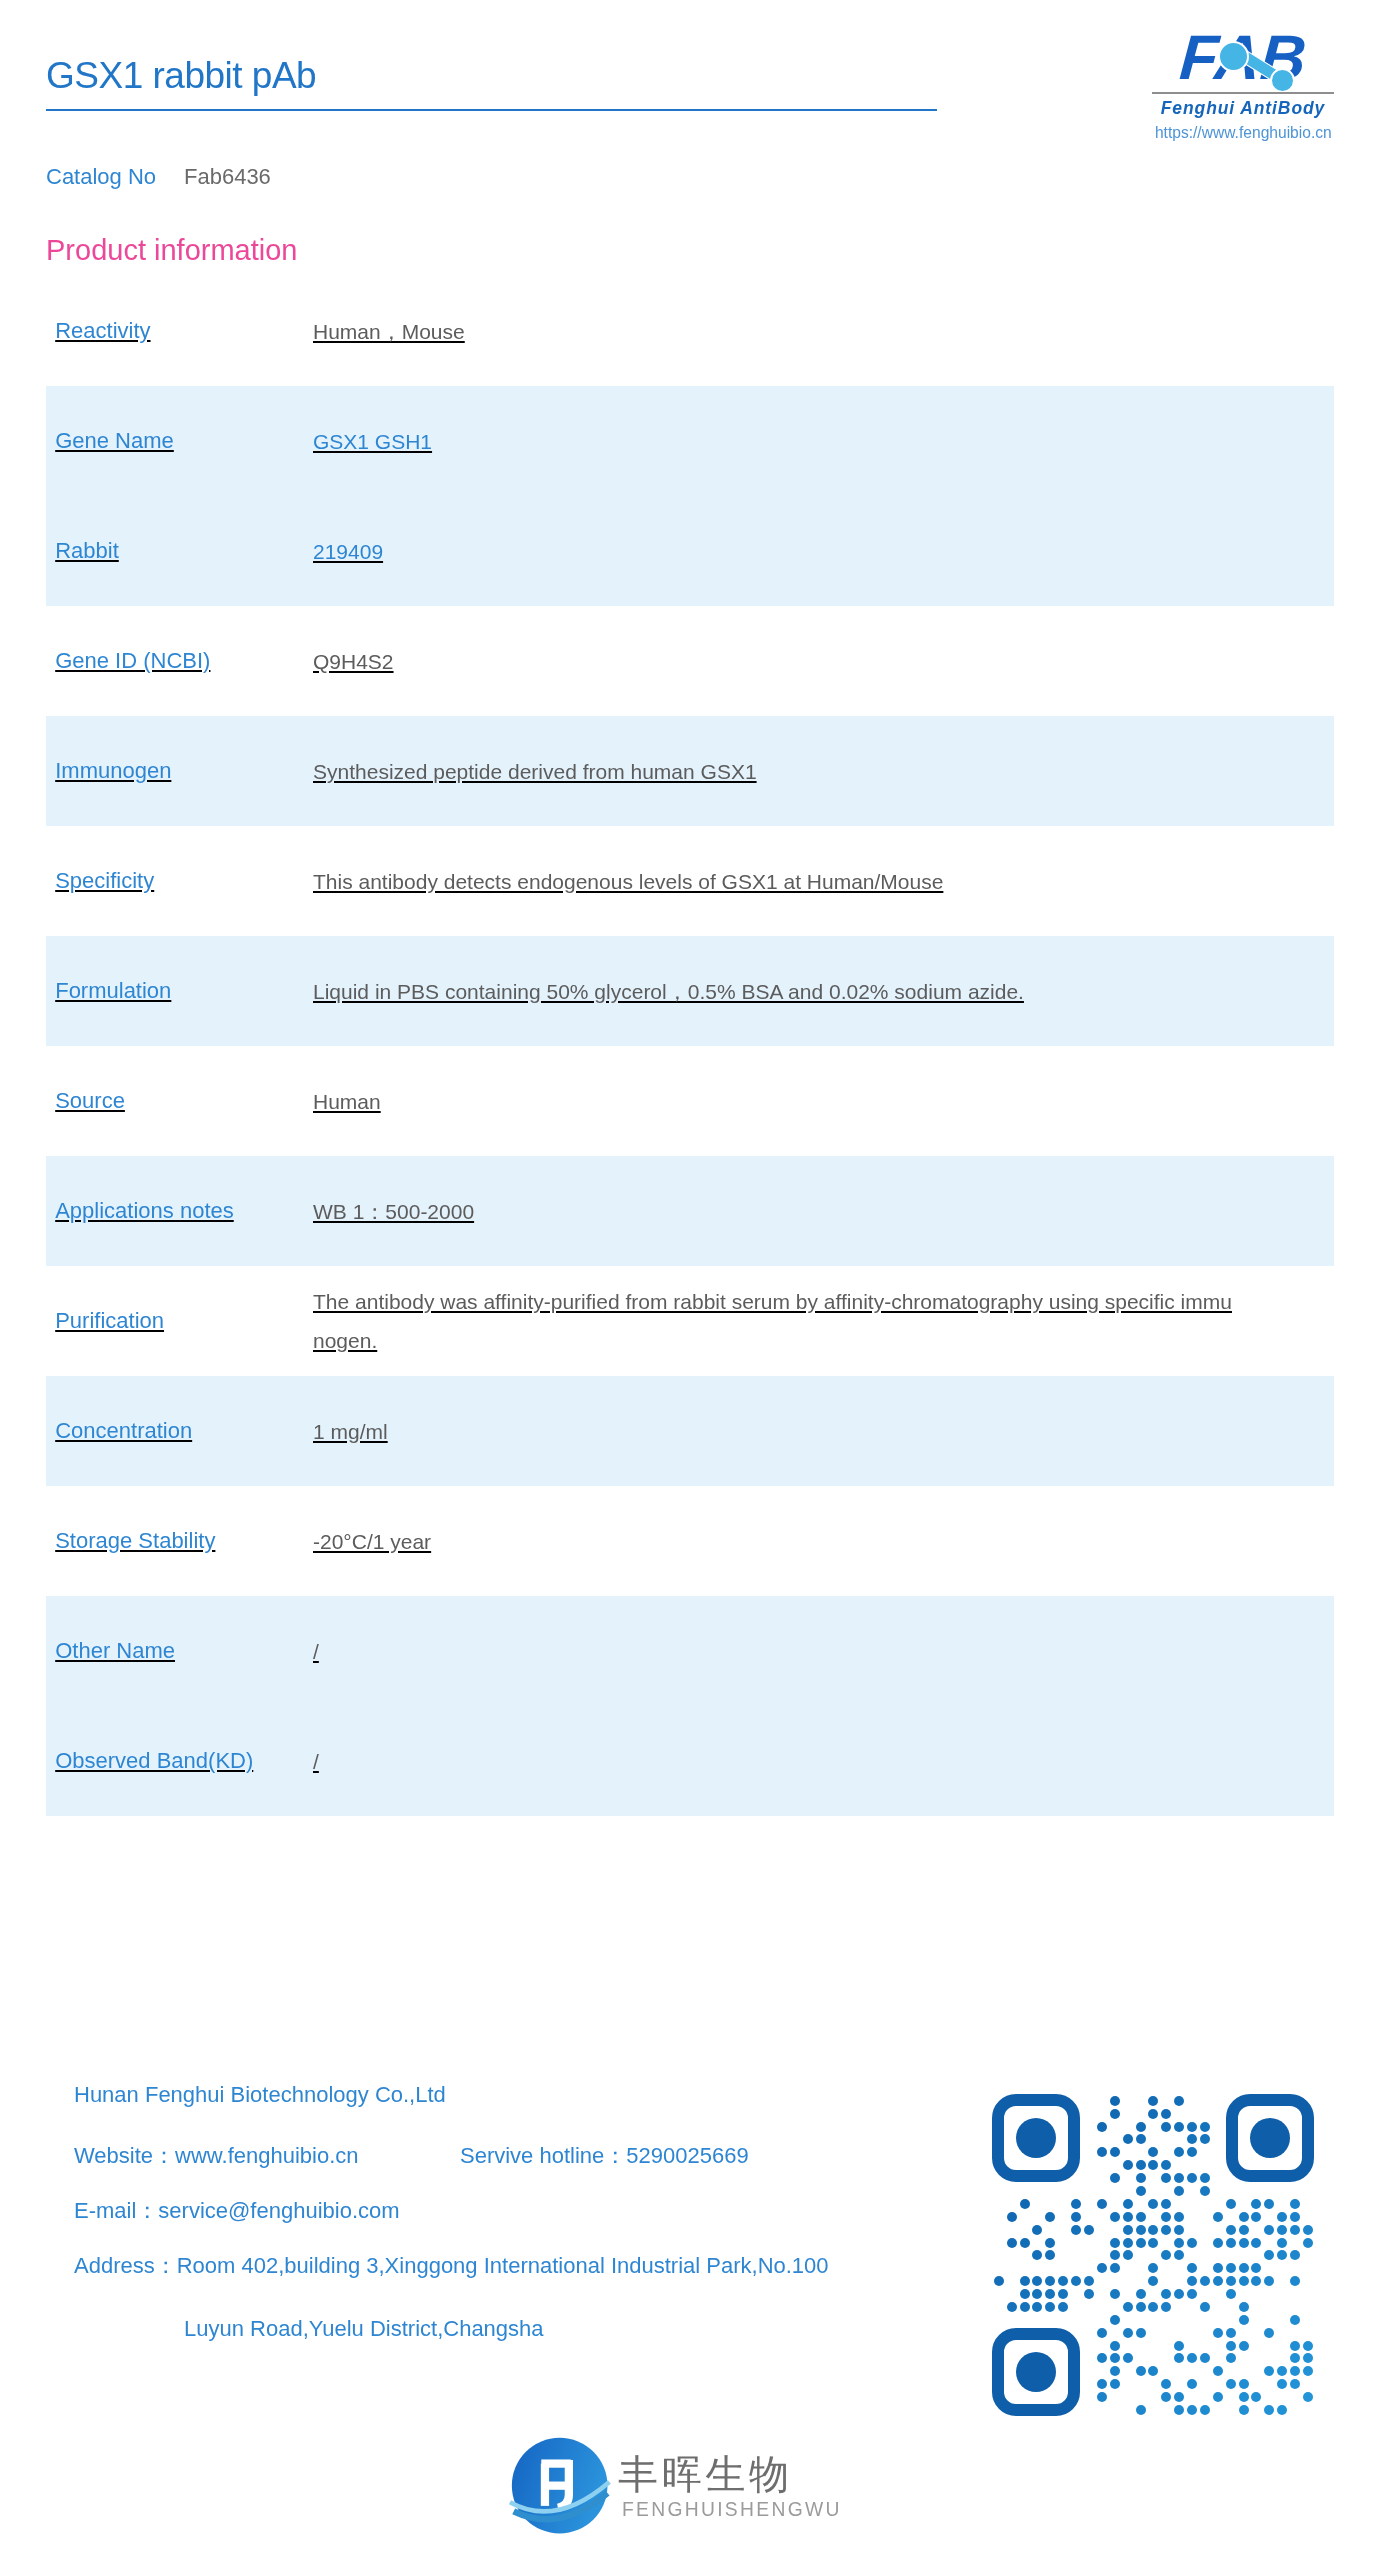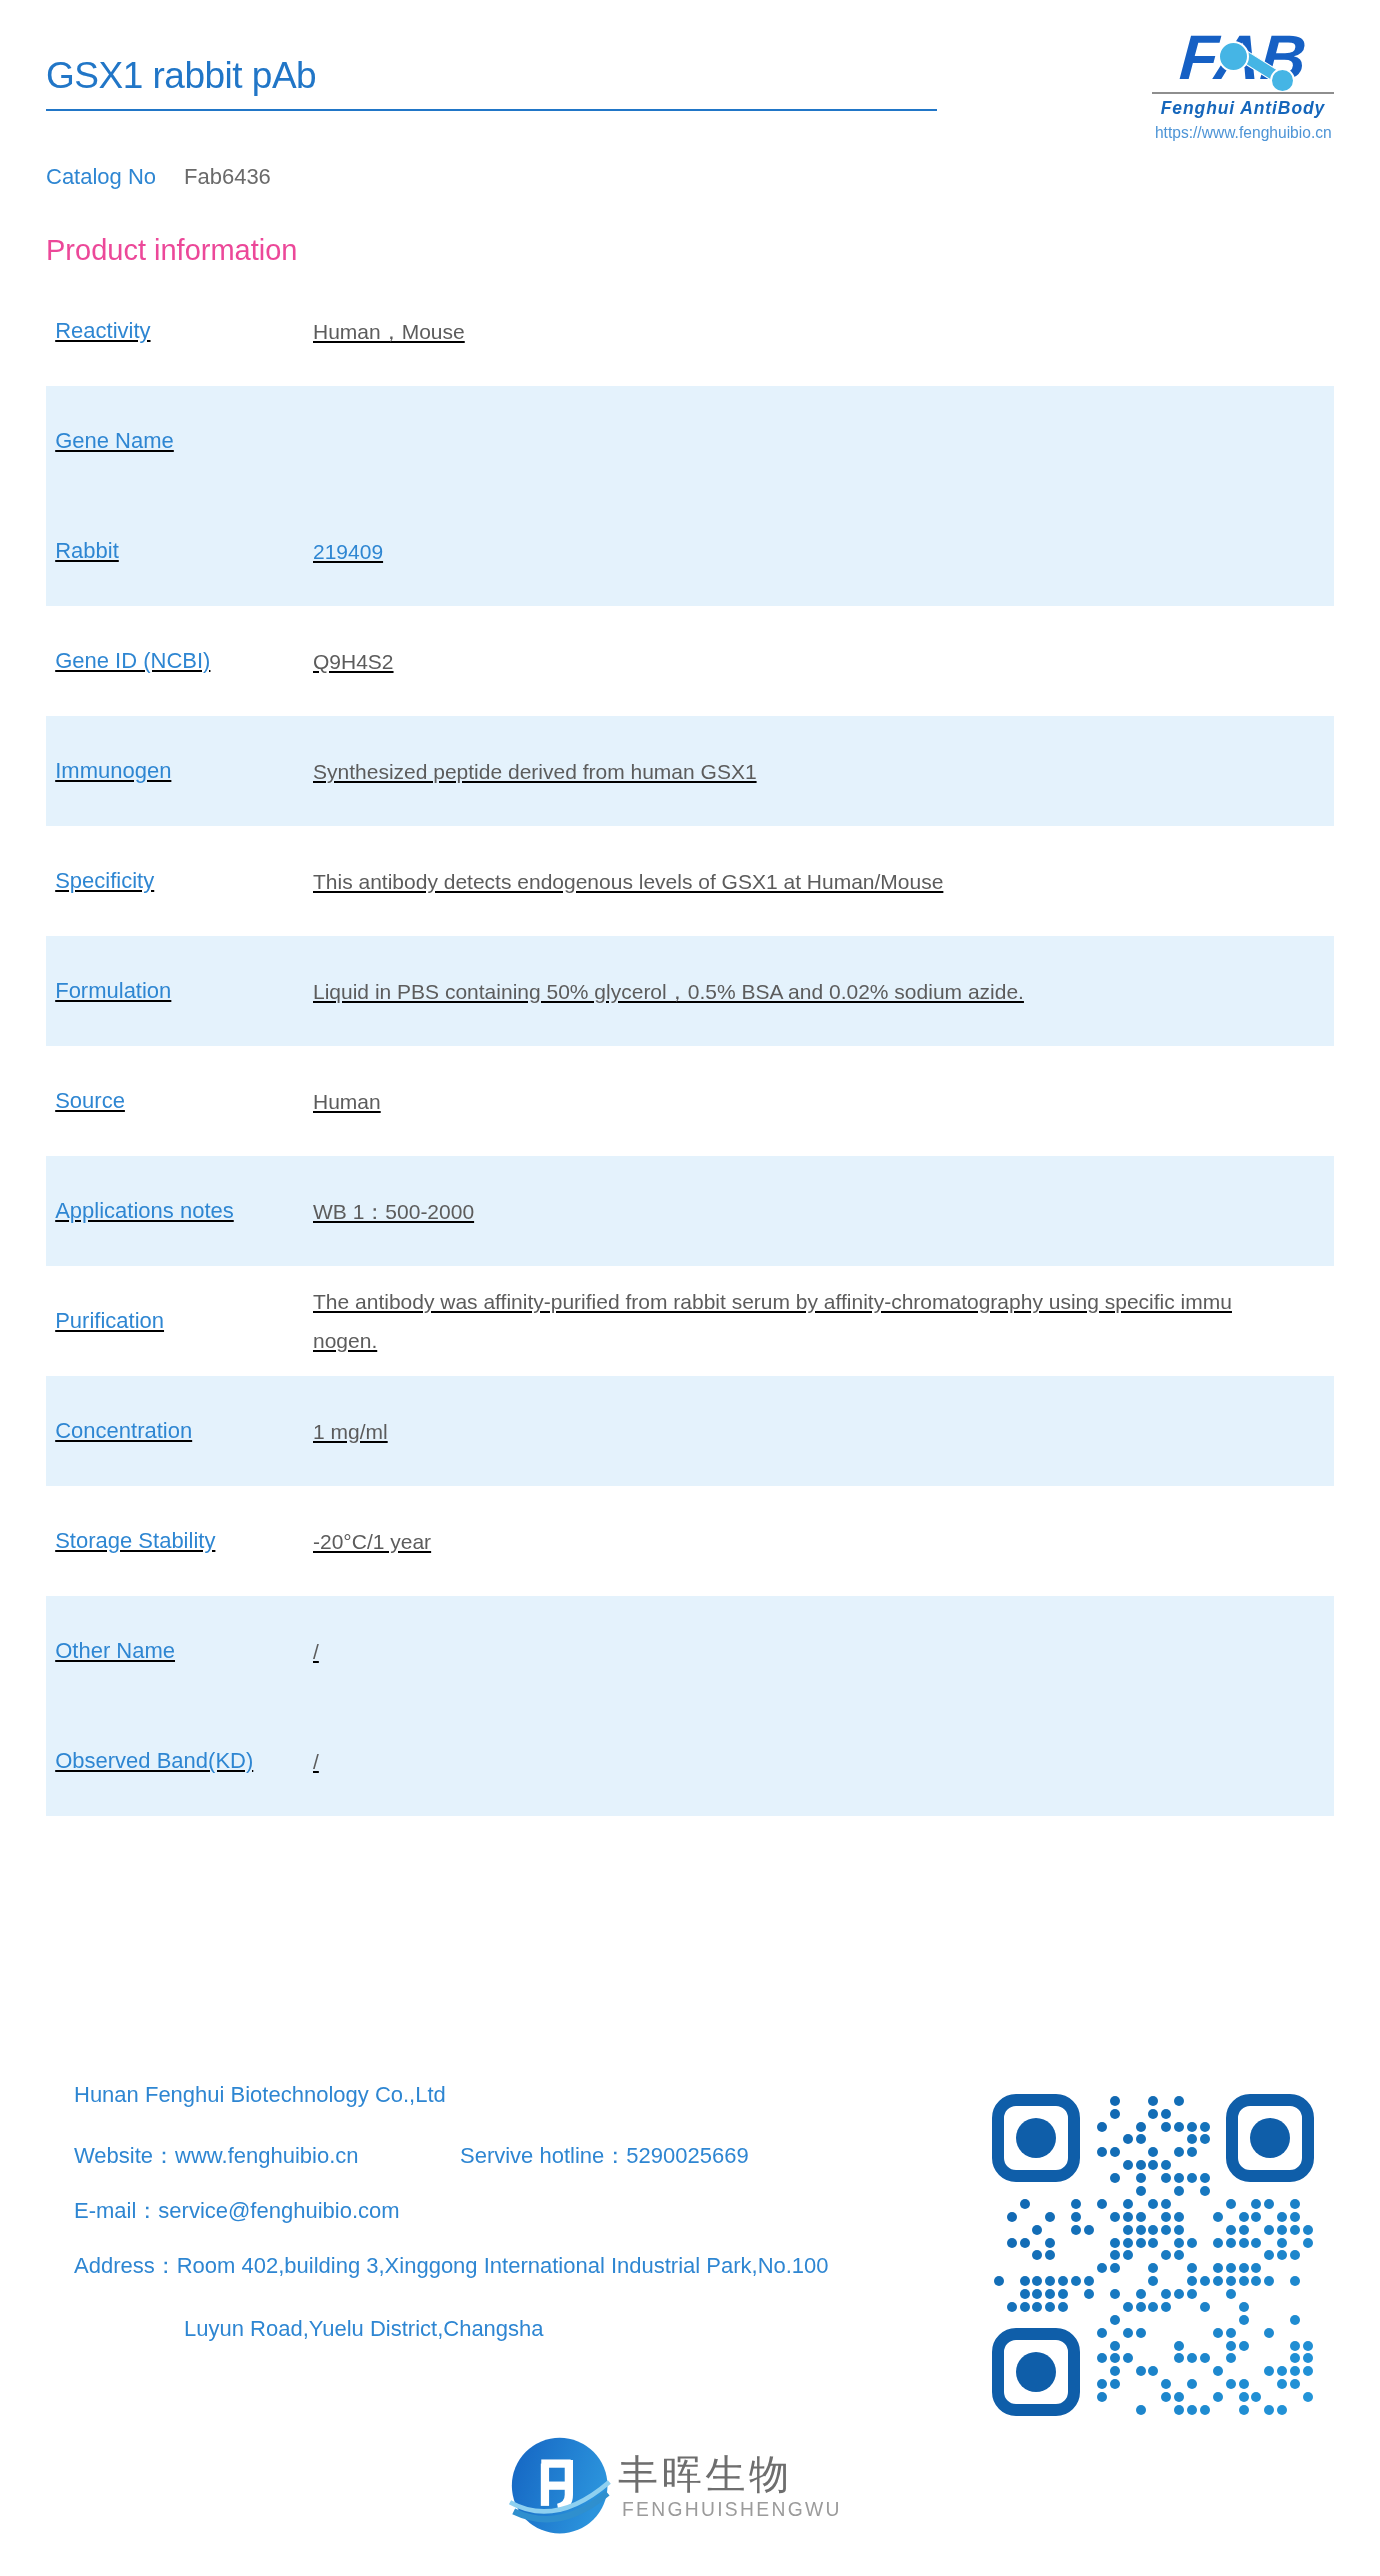--- a/index.html
+++ b/index.html
@@ -82,20 +82,21 @@
   <div class="section-heading">Product information</div>
   <div class="section-rule"></div>
 
   <div class="info-table">
     <div class="row">
       <div class="lbl">Reactivity</div>
       <div class="val">Human，Mouse</div>
     </div>
     <div class="row alt">
       <div class="lbl">Gene Name</div>
+      <div class="val link">GSX1 GSH1</div>
     </div>
     <div class="row alt">
       <div class="lbl">Rabbit</div>
       <div class="val link">219409</div>
     </div>
     <div class="row">
       <div class="lbl">Gene ID (NCBI)</div>
       <div class="val">Q9H4S2</div>
     </div>
     <div class="row alt">

